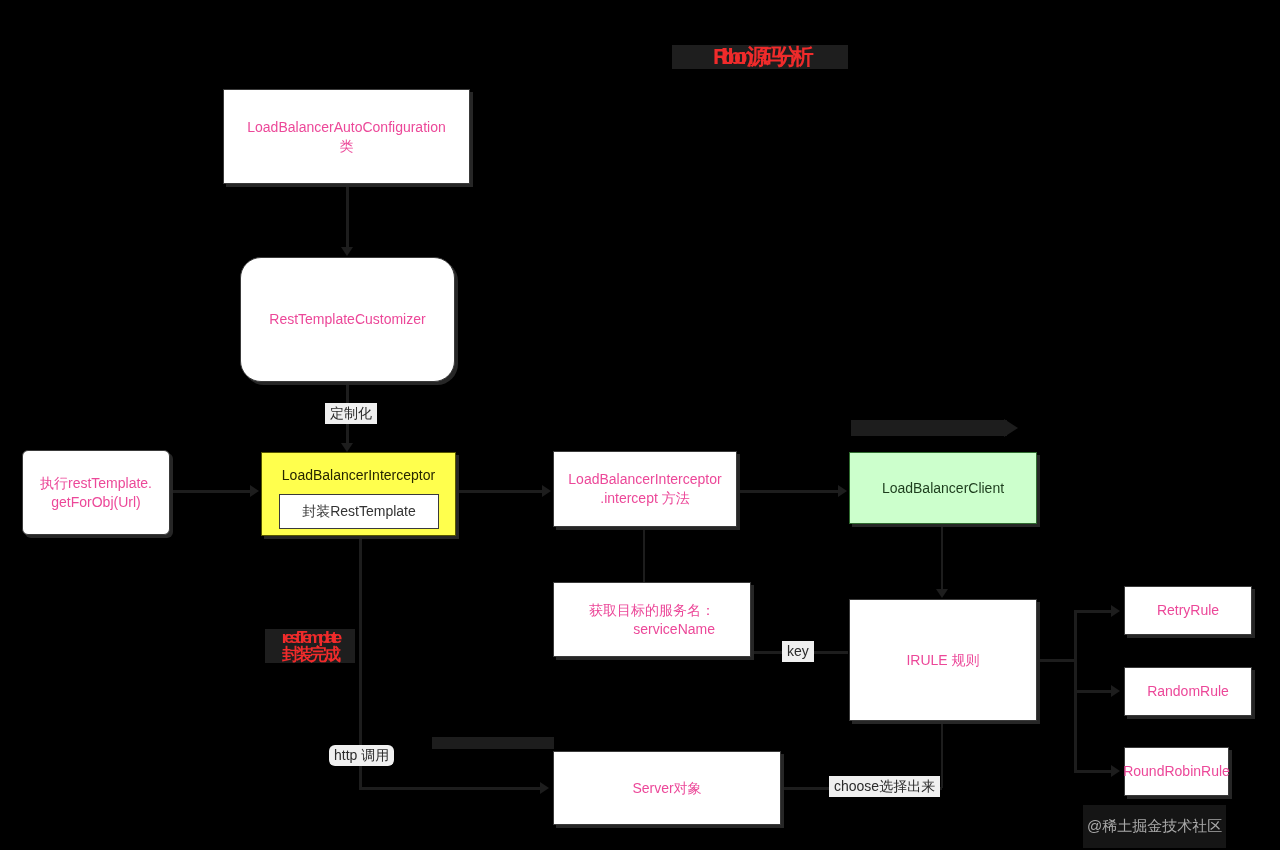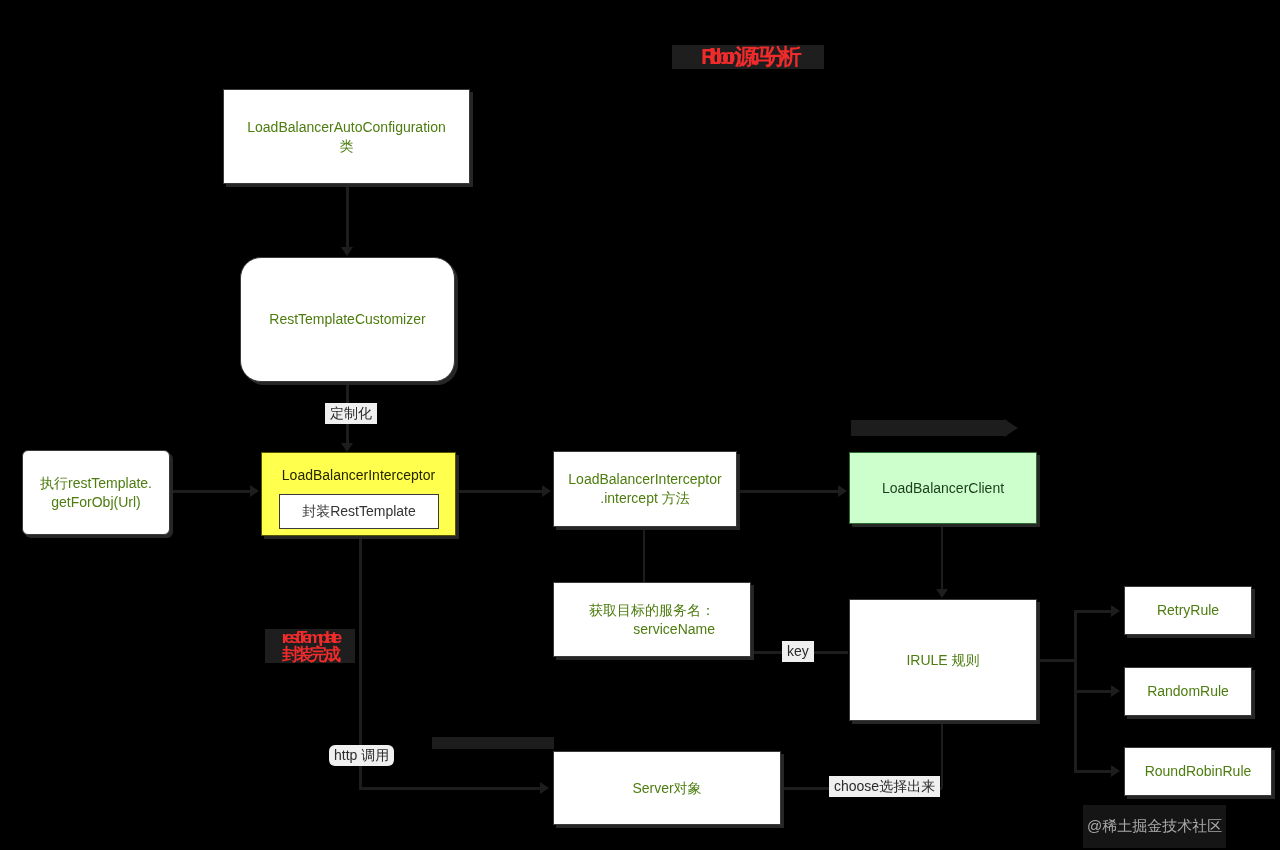--- a/index.html
+++ b/index.html
@@ -16,21 +16,21 @@
     height: 850px;
     background: #000000;
     overflow: hidden;
   }
   
   .node {
     position: absolute;
     box-sizing: border-box;
     background: #ffffff;
     border: 1px solid #3a3a3a;
-    color: #4d7c0f;
+    color: #ec4899;
     display: flex;
     align-items: center;
     justify-content: center;
     text-align: center;
     line-height: 1.35;
     font-size: 14px;
     white-space: pre-line;
     box-shadow: 3px 3px 0 rgba(40,40,40,0.95);
     z-index: 4;
   }
@@ -127,21 +127,21 @@
     z-index: 9;
     background: rgba(90,90,90,0.30);
     padding: 12px 4px;
   }
 </style>
 </head>
 <body>
 
 <div id="canvas">
 
-  <div class="red-note" style="left:672px; top:45px; width:152px; font-size:22px; letter-spacing:-7px; padding:1px 0;">Ribbon源码分析</div>
+  <div class="red-note" style="left:672px; top:45px; width:152px; font-size:22px; letter-spacing:-7px; padding:1px 12px;">Ribbon源码分析</div>
 
   <div class="node" style="left:223px; top:89px; width:247px; height:95px;">LoadBalancerAutoConfiguration
 类</div>
 
   <div class="node" style="left:240px; top:257px; width:215px; height:125px;border-radius:21px;">RestTemplateCustomizer</div>
 
   <div class="node" style="left:22px; top:450px; width:148px; height:85px;border-radius:6px;">执行restTemplate.
 getForObj(Url)</div>
 
   <div class="node yellow" style="left:261px; top:452px; width:195px; height:84px;">
@@ -156,21 +156,21 @@
 
   <div class="node" style="left:553px; top:582px; width:198px; height:75px;text-align:right;">获取目标的服务名：
 serviceName</div>
 
   <div class="node" style="left:849px; top:599px; width:188px; height:122px;">IRULE 规则</div>
 
   <div class="node" style="left:1124px; top:667px; width:128px; height:49px;">RandomRule</div>
 
   <div class="node" style="left:1124px; top:586px; width:128px; height:49px;">RetryRule</div>
 
-  <div class="node" style="left:1124px; top:747px; width:148px; height:49px;">RoundRobinRule</div>
+  <div class="node" style="left:1124px; top:747px; width:105px; height:49px;">RoundRobinRule</div>
 
   <div class="node" style="left:553px; top:751px; width:228px; height:74px;">Server对象</div>
 
   <div class="edge v" style="left:346px; top:184px; height:66px;"></div>
   <div class="arrow down" style="left:341px; top:247px;"></div>
 
   <div class="edge v" style="left:346px; top:382px; height:64px;"></div>
   <div class="arrow down" style="left:341px; top:443px;"></div>
   <div class="edge-label" style="left:325px; top:403px;">定制化</div>
 

